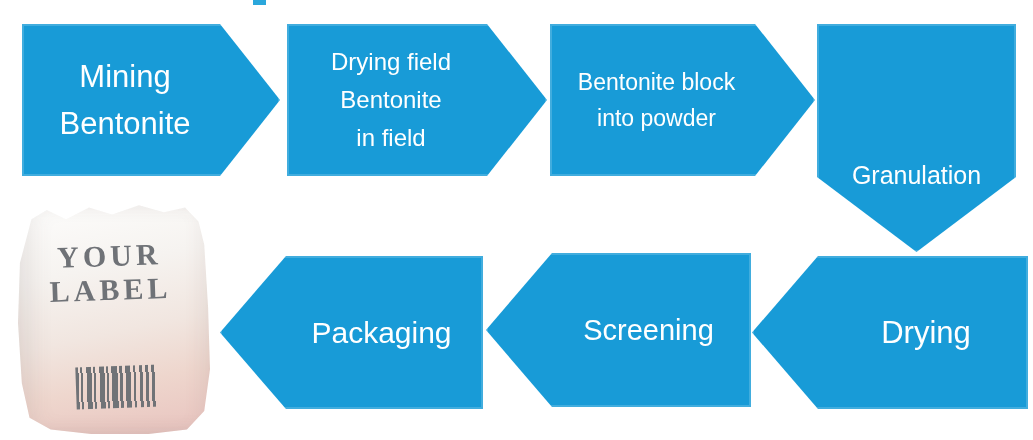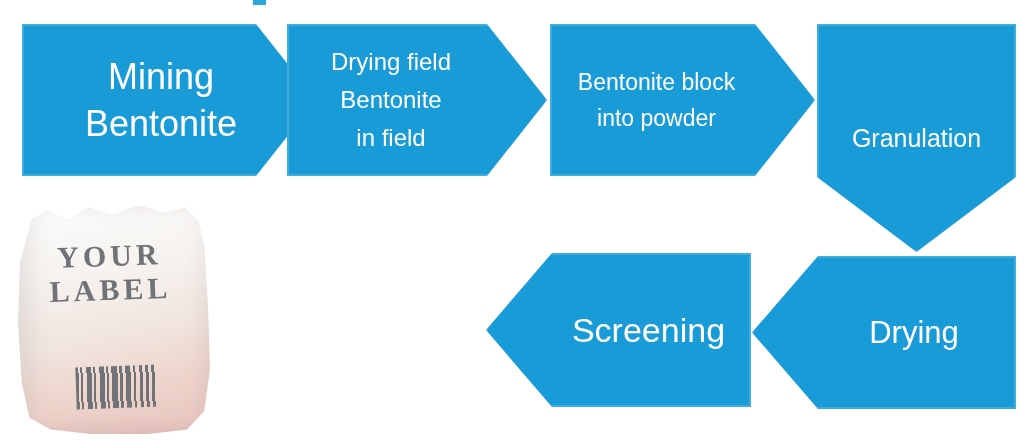--- a/index.html
+++ b/index.html
@@ -24,27 +24,27 @@
     box-shadow: inset 0 0 0 2px rgba(255,255,255,0.18);
   }
   .chev-right { clip-path: polygon(0 0, calc(100% - 60px) 0, 100% 50%, calc(100% - 60px) 100%, 0 100%); }
   .chev-left  { clip-path: polygon(66px 0, 100% 0, 100% 100%, 66px 100%, 0 50%); }
   .pent-down  { clip-path: polygon(0 0, 100% 0, 100% 153px, 50% 100%, 0 153px); }
 
   .lbl { display: flex; flex-direction: column; align-items: center; justify-content: center; }
   .chev-right .lbl { padding-right: 52px; }
   .chev-left  .lbl { padding-left: 60px; }
 
-  #step-1 { left: 22px;  top: 24px;  width: 258px; height: 152px; font-size: 36px; line-height: 47px; padding-left: 36px; }
+  #step-1 { left: 22px;  top: 24px;  width: 258px; height: 152px; font-size: 31px; line-height: 47px; }
   #step-2 { left: 287px; top: 24px;  width: 260px; height: 152px; font-size: 24px; line-height: 38px; }
   #step-3 { left: 550px; top: 24px;  width: 265px; height: 152px; font-size: 23px; line-height: 36px; }
-  #step-4 { left: 817px; top: 24px;  width: 199px; height: 228px; font-size: 25px; align-items: center; }
+  #step-4 { left: 817px; top: 24px;  width: 199px; height: 228px; font-size: 25px; align-items: flex-end; }
   #step-4 .lbl { height: 153px; width: 100%; }
-  #step-5 { left: 752px; top: 256px; width: 264px; height: 153px; font-size: 31px; }
-  #step-6 { left: 486px; top: 253px; width: 265px; height: 154px; font-size: 34px; line-height: 47px; }
+  #step-5 { left: 752px; top: 256px; width: 264px; height: 153px; font-size: 31px; padding-left: 12px; }
+  #step-6 { left: 486px; top: 253px; width: 265px; height: 154px; font-size: 29px; line-height: 47px; }
   #step-7 { left: 220px; top: 256px; width: 263px; height: 153px; font-size: 30px; }
 
   
   #title-fragment {
     position: absolute;
     left: 253px; top: 0; width: 13px; height: 5px;
     background: #2aa7dc;
   }
 
   
@@ -132,20 +132,25 @@
       <span>Drying</span>
     </div>
   </div>
 
   <div class="shape chev-left" id="step-6">
     <div class="lbl">
       <span>Screening</span>
     </div>
   </div>
 
+  <div class="shape chev-left" id="step-7">
+    <div class="lbl">
+      <span>Packaging</span>
+    </div>
+  </div>
 
   <div id="pouch">
     <div id="pouch-label">
       <div>YOUR</div>
       <div>LABEL</div>
     </div>
     <div id="pouch-barcode"></div>
   </div>
 
 </div>

